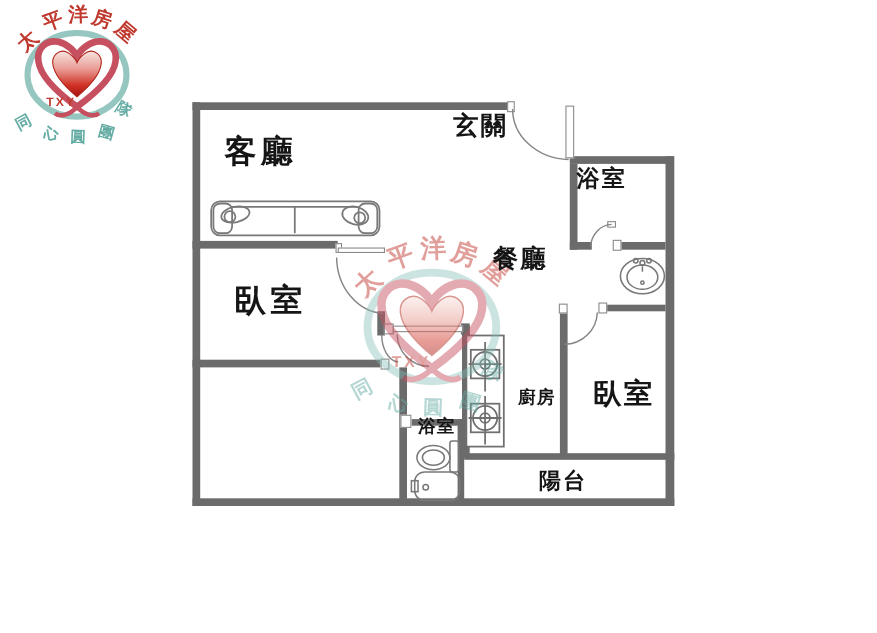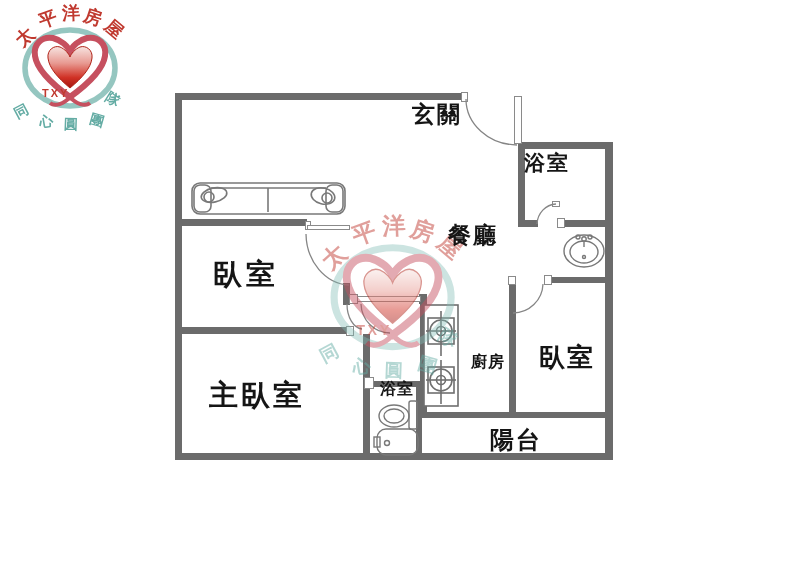--- a/index.html
+++ b/index.html
@@ -134,29 +134,29 @@
       <circle cx="441" cy="331" r="11"></circle>
       <circle cx="441" cy="331" r="4.5"></circle>
       <line x1="441" y1="360" x2="441" y2="404"></line>
       <line x1="426" y1="380" x2="456" y2="380"></line>
       <rect x="428" y="367" width="26" height="26"></rect>
       <circle cx="441" cy="380" r="11"></circle>
       <circle cx="441" cy="380" r="4.5"></circle>
     </g>
   </svg>
 
+  <span class="lbl" style="left:204px;top:124px;font-size:29px">客廳</span>
   <span class="lbl" style="left:412px;top:103px;font-size:23px;letter-spacing:2px">玄關</span>
   <span class="lbl" style="left:524px;top:152px;font-size:21px;letter-spacing:2px">浴室</span>
   <span class="lbl" style="left:448px;top:224px;font-size:23px;letter-spacing:2px">餐廳</span>
   <span class="lbl" style="left:213px;top:260px;font-size:29px">臥室</span>
-  <span class="lbl" style="left:209px;top:381px;font-size:29px;letter-spacing:3px">主臥室</span>
   <span class="lbl" style="left:471px;top:354px;font-size:16px;letter-spacing:1px">廚房</span>
   <span class="lbl" style="left:539px;top:344px;font-size:26px;letter-spacing:2px">臥室</span>
   <span class="lbl" style="left:380px;top:381px;font-size:16px;letter-spacing:1px">浴室</span>
-  <span class="lbl" style="left:490px;top:428px;font-size:24px;letter-spacing:2px">陽台</span>
+  <span class="lbl" style="left:490px;top:428px;font-size:20px;letter-spacing:2px">陽台</span>
 
   <div class="logo logo-corner">
     <svg width="120" height="128" viewBox="0 0 120 128">
       <ellipse cx="62" cy="64" rx="45" ry="38" stroke="#82bcb5" stroke-width="5.5" fill="none" opacity="0.85"></ellipse>
       <path d="M62 93 C44 80 29 66 27 52 C25 40 34 32 45 34 C53 36 60 42 62 48 C64 42 71 36 79 34 C90 32 99 40 97 52 C95 66 80 80 62 93 Z" stroke="#c6505f" stroke-width="6" fill="none"></path>
       <path d="M62 93 C56 100 47 103 42 99" stroke="#c6505f" stroke-width="4" fill="none"></path>
       <path d="M62 93 C68 100 77 103 82 99" stroke="#c6505f" stroke-width="4" fill="none"></path>
       <path d="M62 84 C50 74 41 64 40 54 C39 46 46 41 52 43 C57 45 61 50 62 53 C63 50 67 45 72 43 C78 41 85 46 84 54 C83 64 74 74 62 84 Z" fill="url(#hg)" stroke="#b02318" stroke-width="1"></path>
     </svg>
     <span class="bc" style="left:8px;top:24px;transform:rotate(-42deg)">太</span>

